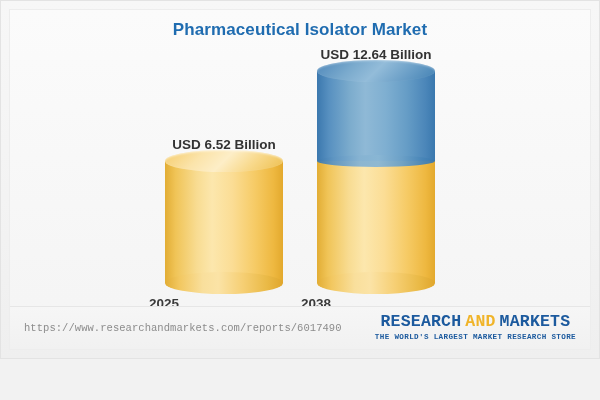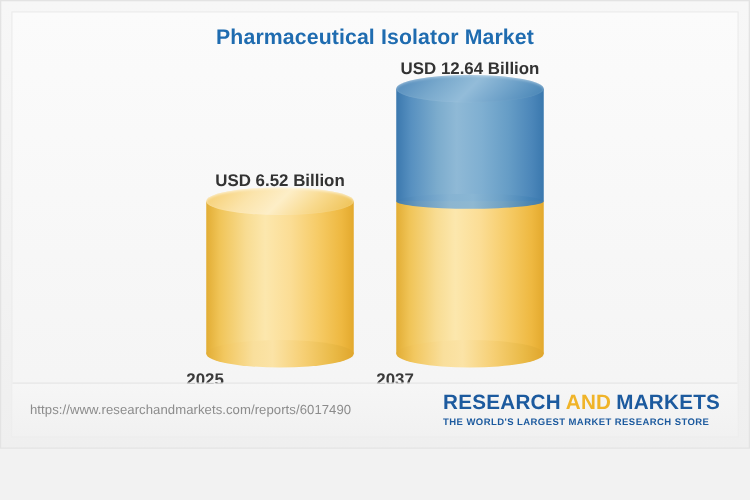--- a/index.html
+++ b/index.html
@@ -218,29 +218,30 @@
     bottom: 9px;
     height: 43px;
     border-top: 1px solid #e6e6e6;
     background: linear-gradient(180deg, #f6f6f6 0%, #f1f1f1 100%);
     display: flex;
     align-items: center;
     justify-content: space-between;
     padding: 0 14px 0 14px;
     box-sizing: border-box;
     z-index: 6;
+    font-family: Liberation Mono, monospace;
   }
   .source-url {
     font-size: 10.5px;
     color: #8c8c8c;
     letter-spacing: 0.05px;
     white-space: nowrap;
   }
   .logo {
-    text-align: left;
+    text-align: center;
     line-height: 1;
   }
   .logo-wordmark {
     font-size: 16.5px;
     font-weight: bold;
     letter-spacing: 0.2px;
     white-space: nowrap;
   }
   .logo-word-blue { color: #1c5a9e; }
   .logo-word-gold { color: #f0b429; }
@@ -286,21 +287,21 @@
         <div class="cyl-shadow"></div>
 
         <div class="seg seg-yellow" style="top:90px; bottom:0;"></div>
 
         <div class="seg seg-blue" style="top:0; height:90px;"></div>
         <div class="seam" style="top:84px;"></div>
         <div class="cyl-bottom yellow"></div>
         <div class="cyl-top blue"></div>
       </div>
 
-      <div class="year-label">2037</div>
+      <div class="year-label">2038</div>
     </div>
 
   </div>
 
   <div class="footer">
     <div class="source-url">https://www.researchandmarkets.com/reports/6017490</div>
 
     <div class="logo">
       <div class="logo-wordmark"><span class="logo-word-blue">RESEARCH</span><span class="logo-word-gold" style="margin:0 4px;">AND</span><span class="logo-word-blue">MARKETS</span></div>
       <div class="logo-tagline">THE WORLD'S LARGEST MARKET RESEARCH STORE</div>

